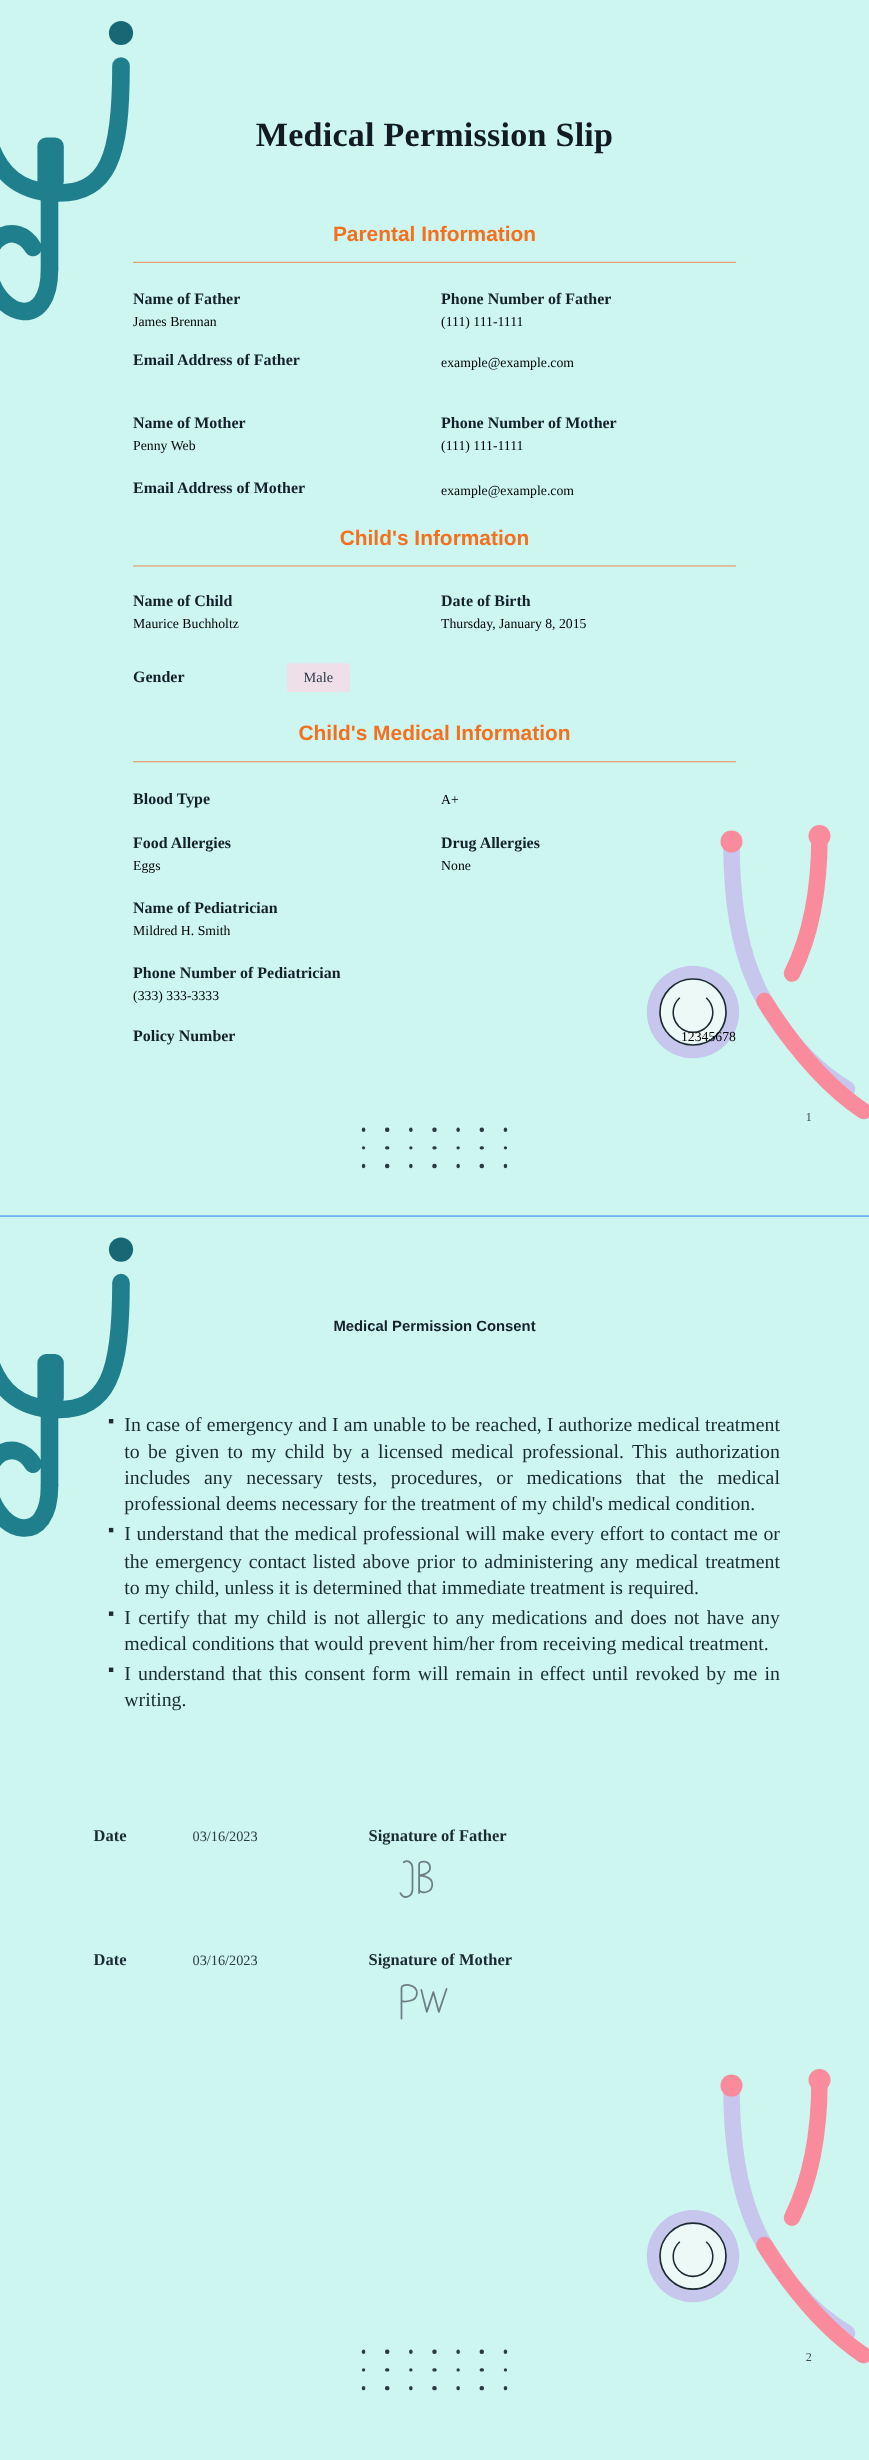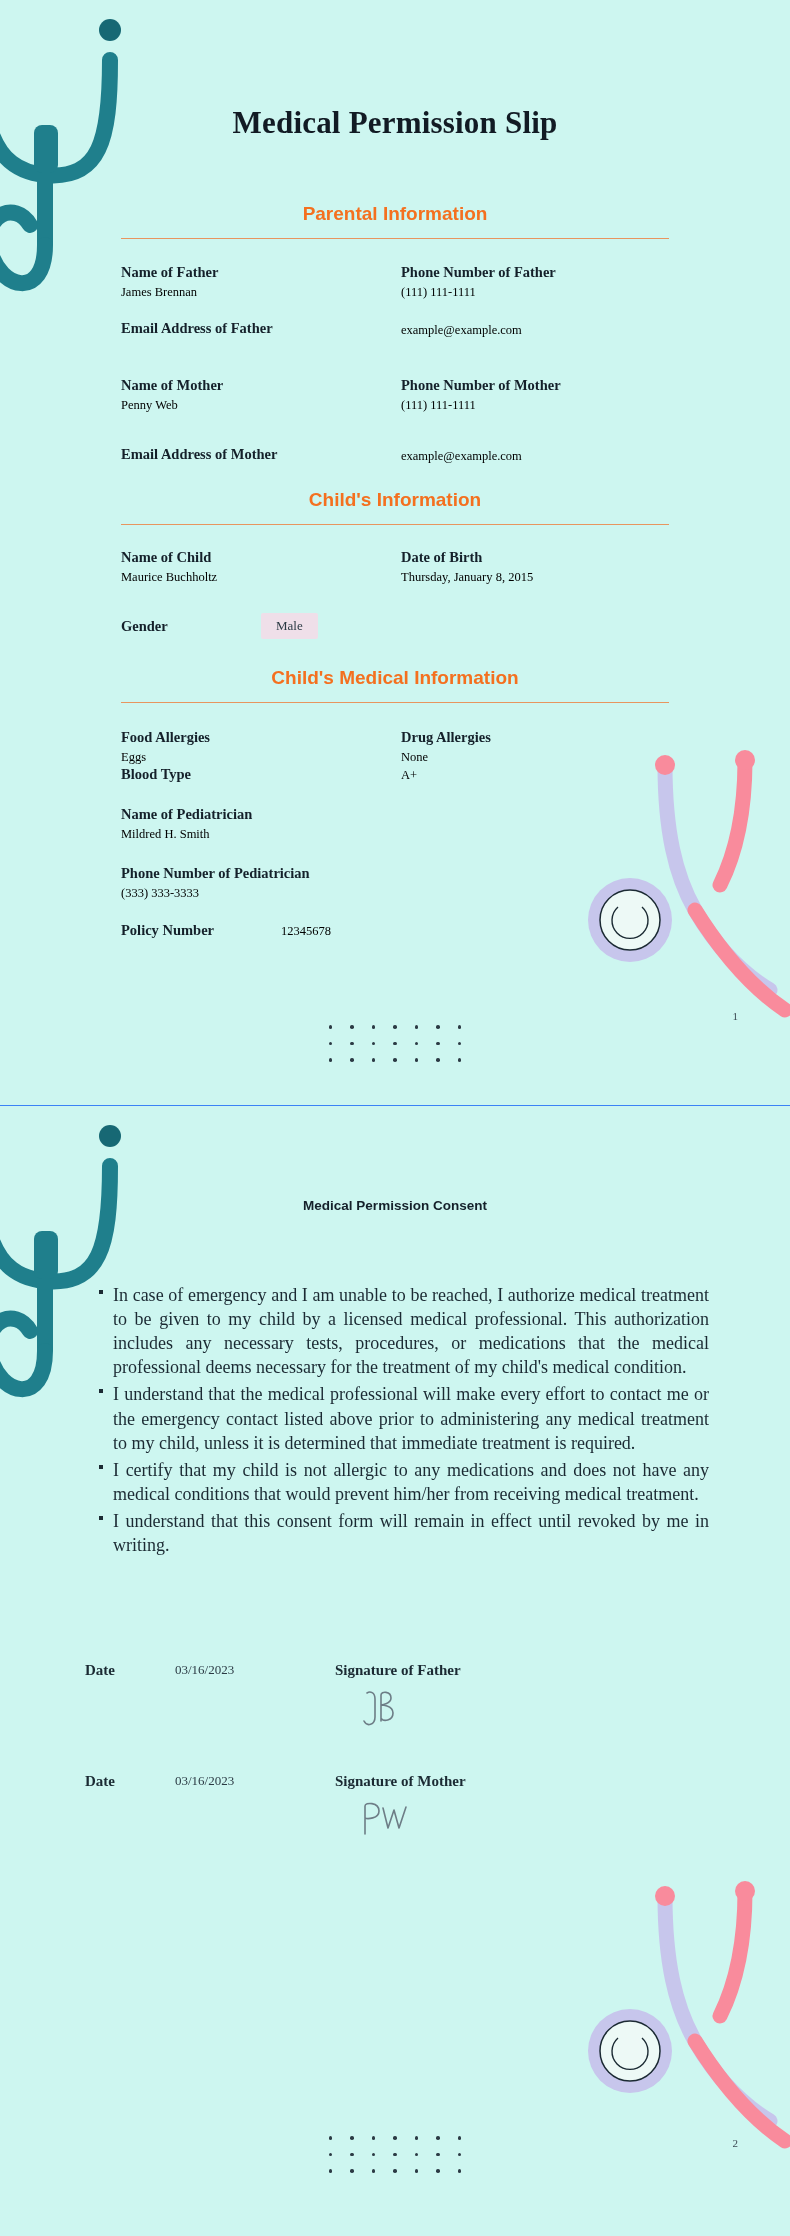--- a/index.html
+++ b/index.html
@@ -243,21 +243,21 @@
       <div class="col col-left">
         <div class="flabel">Name of Mother</div>
         <div class="fvalue fvalue-light">Penny Web</div>
       </div>
       <div class="col col-right">
         <div class="flabel">Phone Number of Mother</div>
         <div class="fvalue fvalue-light">(111) 111-1111</div>
       </div>
     </div>
 
-    <div class="row" style="margin-top:32px;">
+    <div class="row" style="margin-top:22px;">
       <div class="col col-left">
         <div class="flabel">Email Address of Mother</div>
       </div>
       <div class="col col-right">
         <div class="fvalue fvalue-light" style="margin-top:3px;">example@example.com</div>
       </div>
     </div>
   </div>
 
   <div style="margin-top:25px;">
@@ -286,51 +286,51 @@
       </div>
     </div>
   </div>
 
   <div style="margin-top:28px;">
     <div class="section-title">Child's Medical Information</div>
     <div class="section-rule"></div>
   </div>
 
   <div class="content" style="margin-top:25px;">
+    <div class="row" style="align-items:baseline;">
+      <div class="col col-left">
+        <div class="flabel">Blood Type</div>
+      </div>
+      <div class="col col-right">
+        <div class="fvalue fvalue-light" style="margin-top:0;">A+</div>
+      </div>
+    </div>
+
     <div class="row" style="margin-top:22px;">
       <div class="col col-left">
         <div class="flabel">Food Allergies</div>
         <div class="fvalue fvalue-light">Eggs</div>
       </div>
       <div class="col col-right">
         <div class="flabel">Drug Allergies</div>
         <div class="fvalue fvalue-light">None</div>
-      </div>
-    </div>
-
-    <div class="row" style="align-items:baseline;">
-      <div class="col col-left">
-        <div class="flabel">Blood Type</div>
-      </div>
-      <div class="col col-right">
-        <div class="fvalue fvalue-light" style="margin-top:0;">A+</div>
       </div>
     </div>
 
     <div style="margin-top:22px;">
       <div class="flabel">Name of Pediatrician</div>
       <div class="fvalue fvalue-light">Mildred H. Smith</div>
     </div>
 
     <div style="margin-top:21px;">
       <div class="flabel">Phone Number of Pediatrician</div>
       <div class="fvalue fvalue-light">(333) 333-3333</div>
     </div>
 
-    <div class="row" style="margin-top:20px;align-items:baseline;">
+    <div class="row" style="margin-top:20px;align-items:baseline;justify-content:space-between;">
       <div class="col" style="width:160px;">
         <div class="flabel">Policy Number</div>
       </div>
       <div class="col">
         <div class="fvalue fvalue-light" style="margin-top:0;">12345678</div>
       </div>
     </div>
   </div>
 
   <div class="dots" style="top:1025px;">

